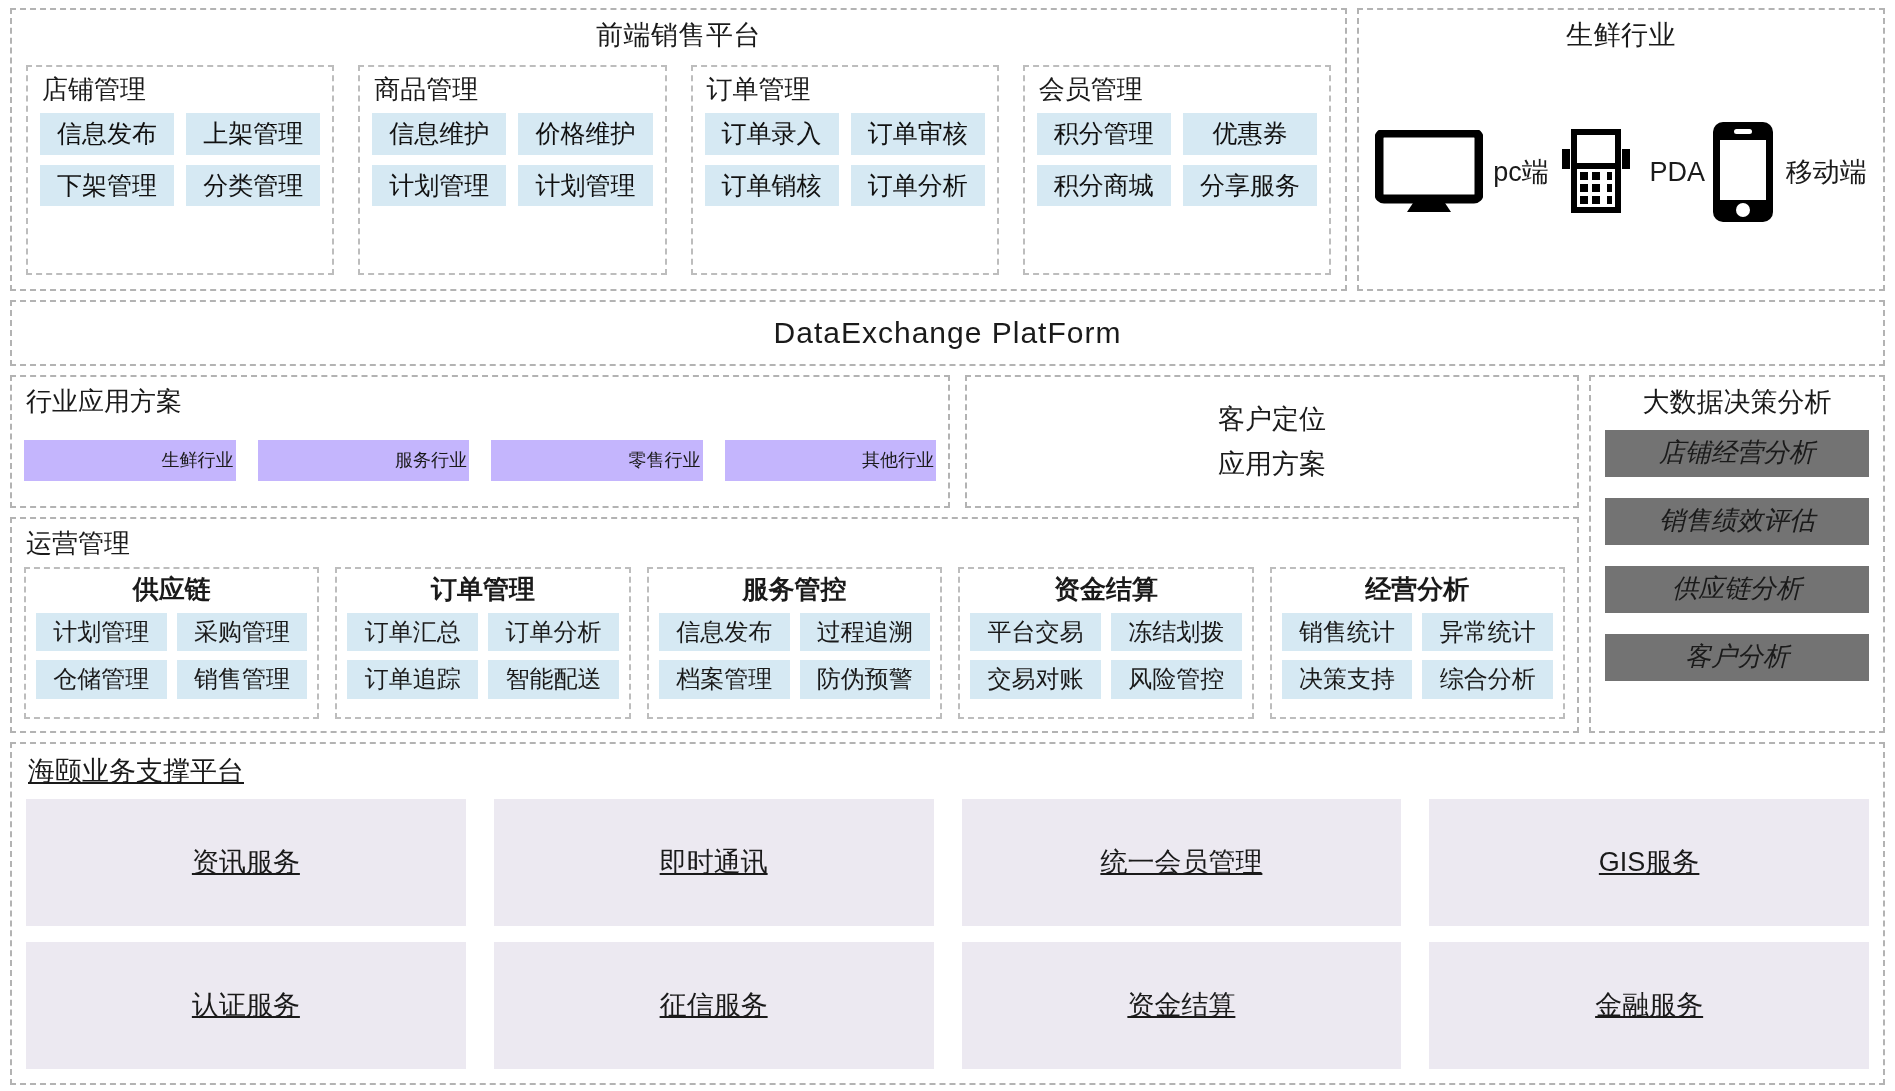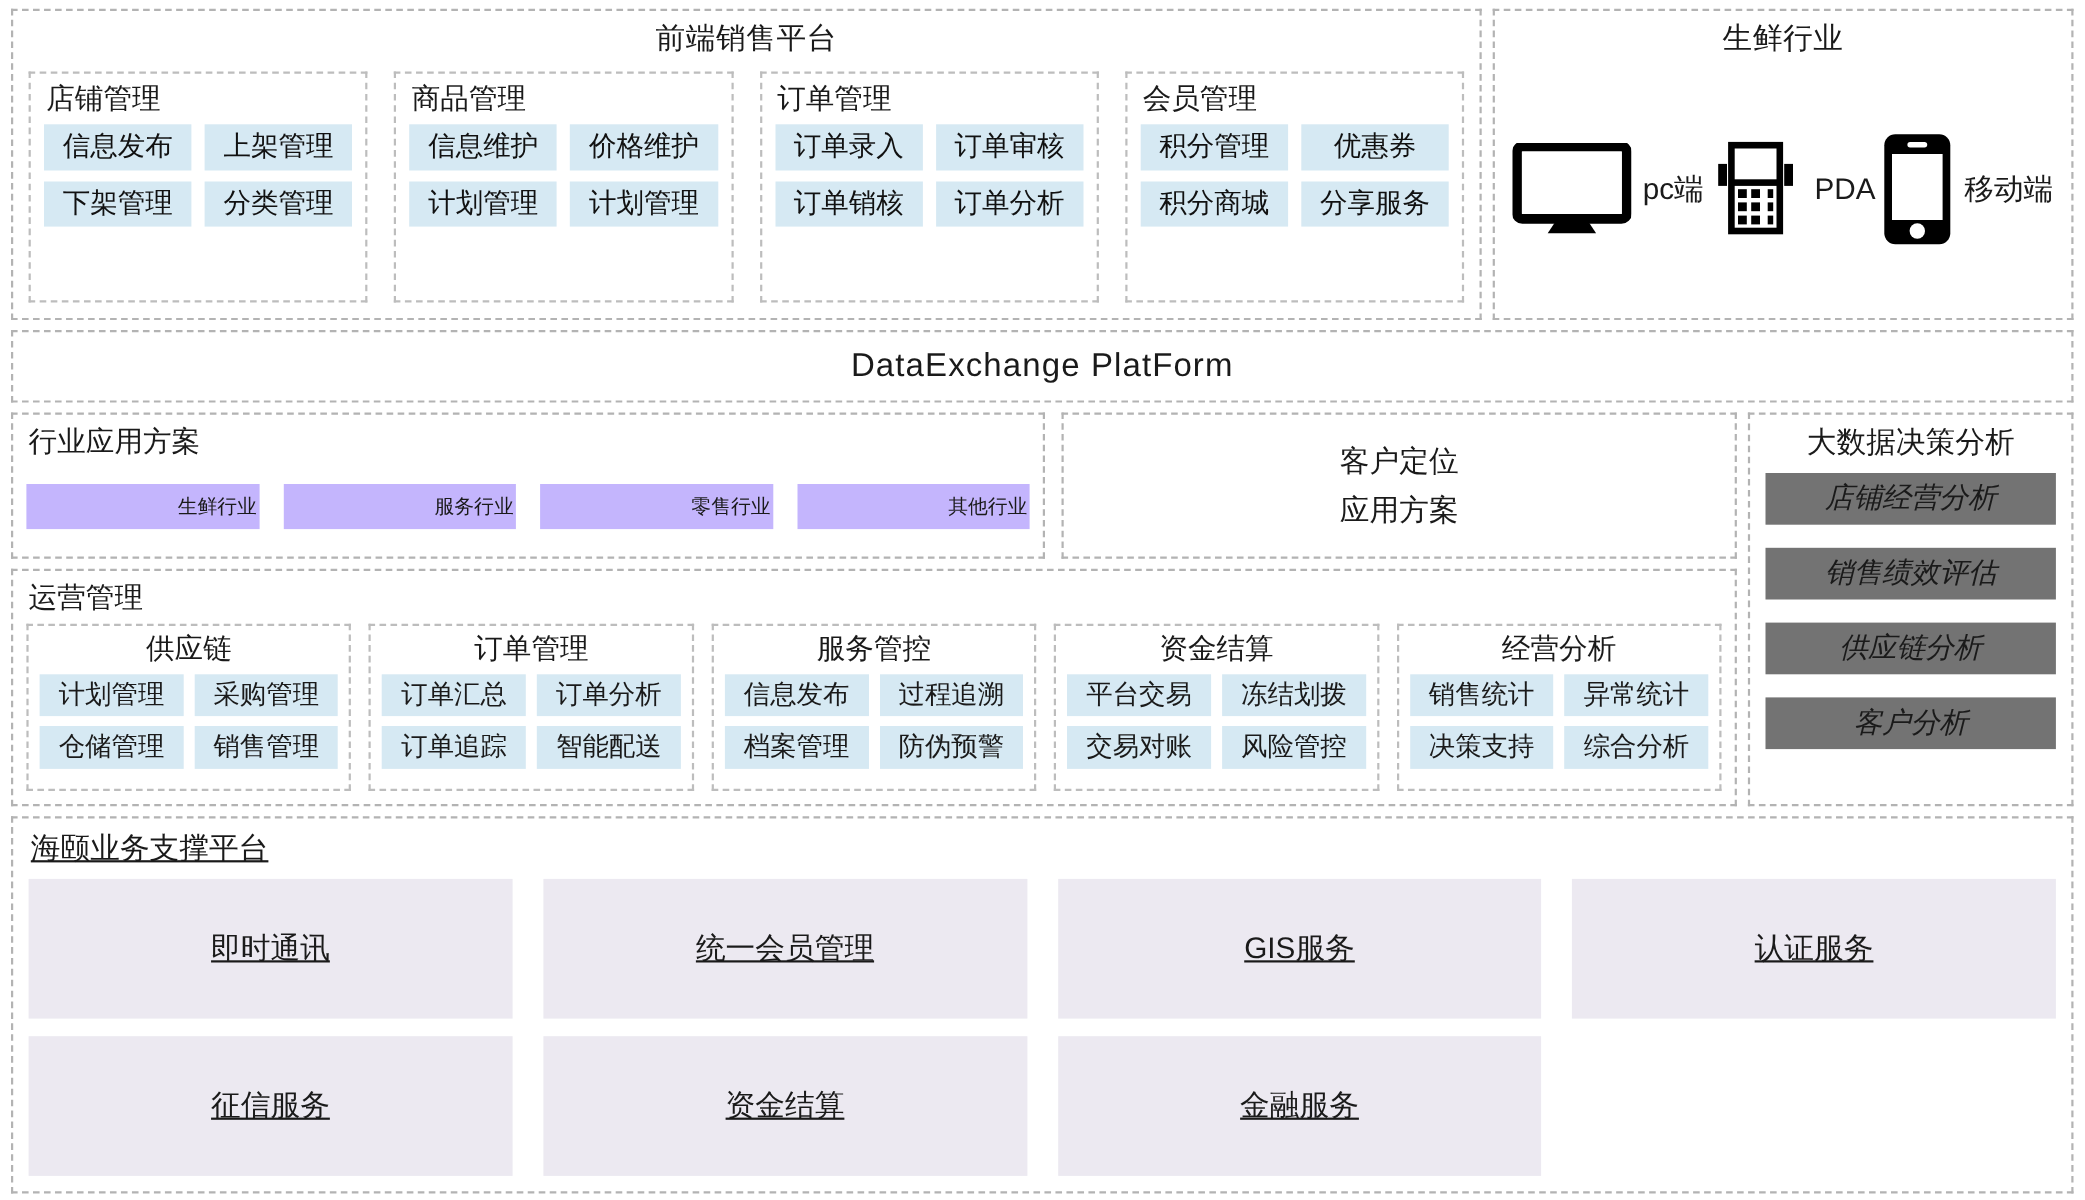--- a/index.html
+++ b/index.html
@@ -185,20 +185,21 @@
     flex: 1;
     display: flex;
     flex-direction: column;
     padding: 6px 10px 10px 10px;
   }
   .ops-group-title {
     text-align: center;
     font-size: 26px;
     margin-bottom: 8px;
     line-height: 1.15;
+    font-weight: bold;
   }
   .ops-grid {
     display: grid;
     grid-template-columns: 1fr 1fr;
     gap: 9px 10px;
     flex: 1;
     align-content: start;
   }
   .chip-blue-sm {
     background: #d6e9f3;
@@ -465,20 +466,21 @@
         <div class="chip-purple">供应链分析</div>
         <div class="chip-purple">客户分析</div>
       </div>
     </div>
 
   </div>
 
   <div class="dashed support">
     <div class="support-title">海颐业务支撑平台</div>
     <div class="support-grid">
+      <div class="chip-lav">资讯服务</div>
       <div class="chip-lav">即时通讯</div>
       <div class="chip-lav">统一会员管理</div>
       <div class="chip-lav">GIS服务</div>
       <div class="chip-lav">认证服务</div>
       <div class="chip-lav">征信服务</div>
       <div class="chip-lav">资金结算</div>
       <div class="chip-lav">金融服务</div>
     </div>
   </div>
 

